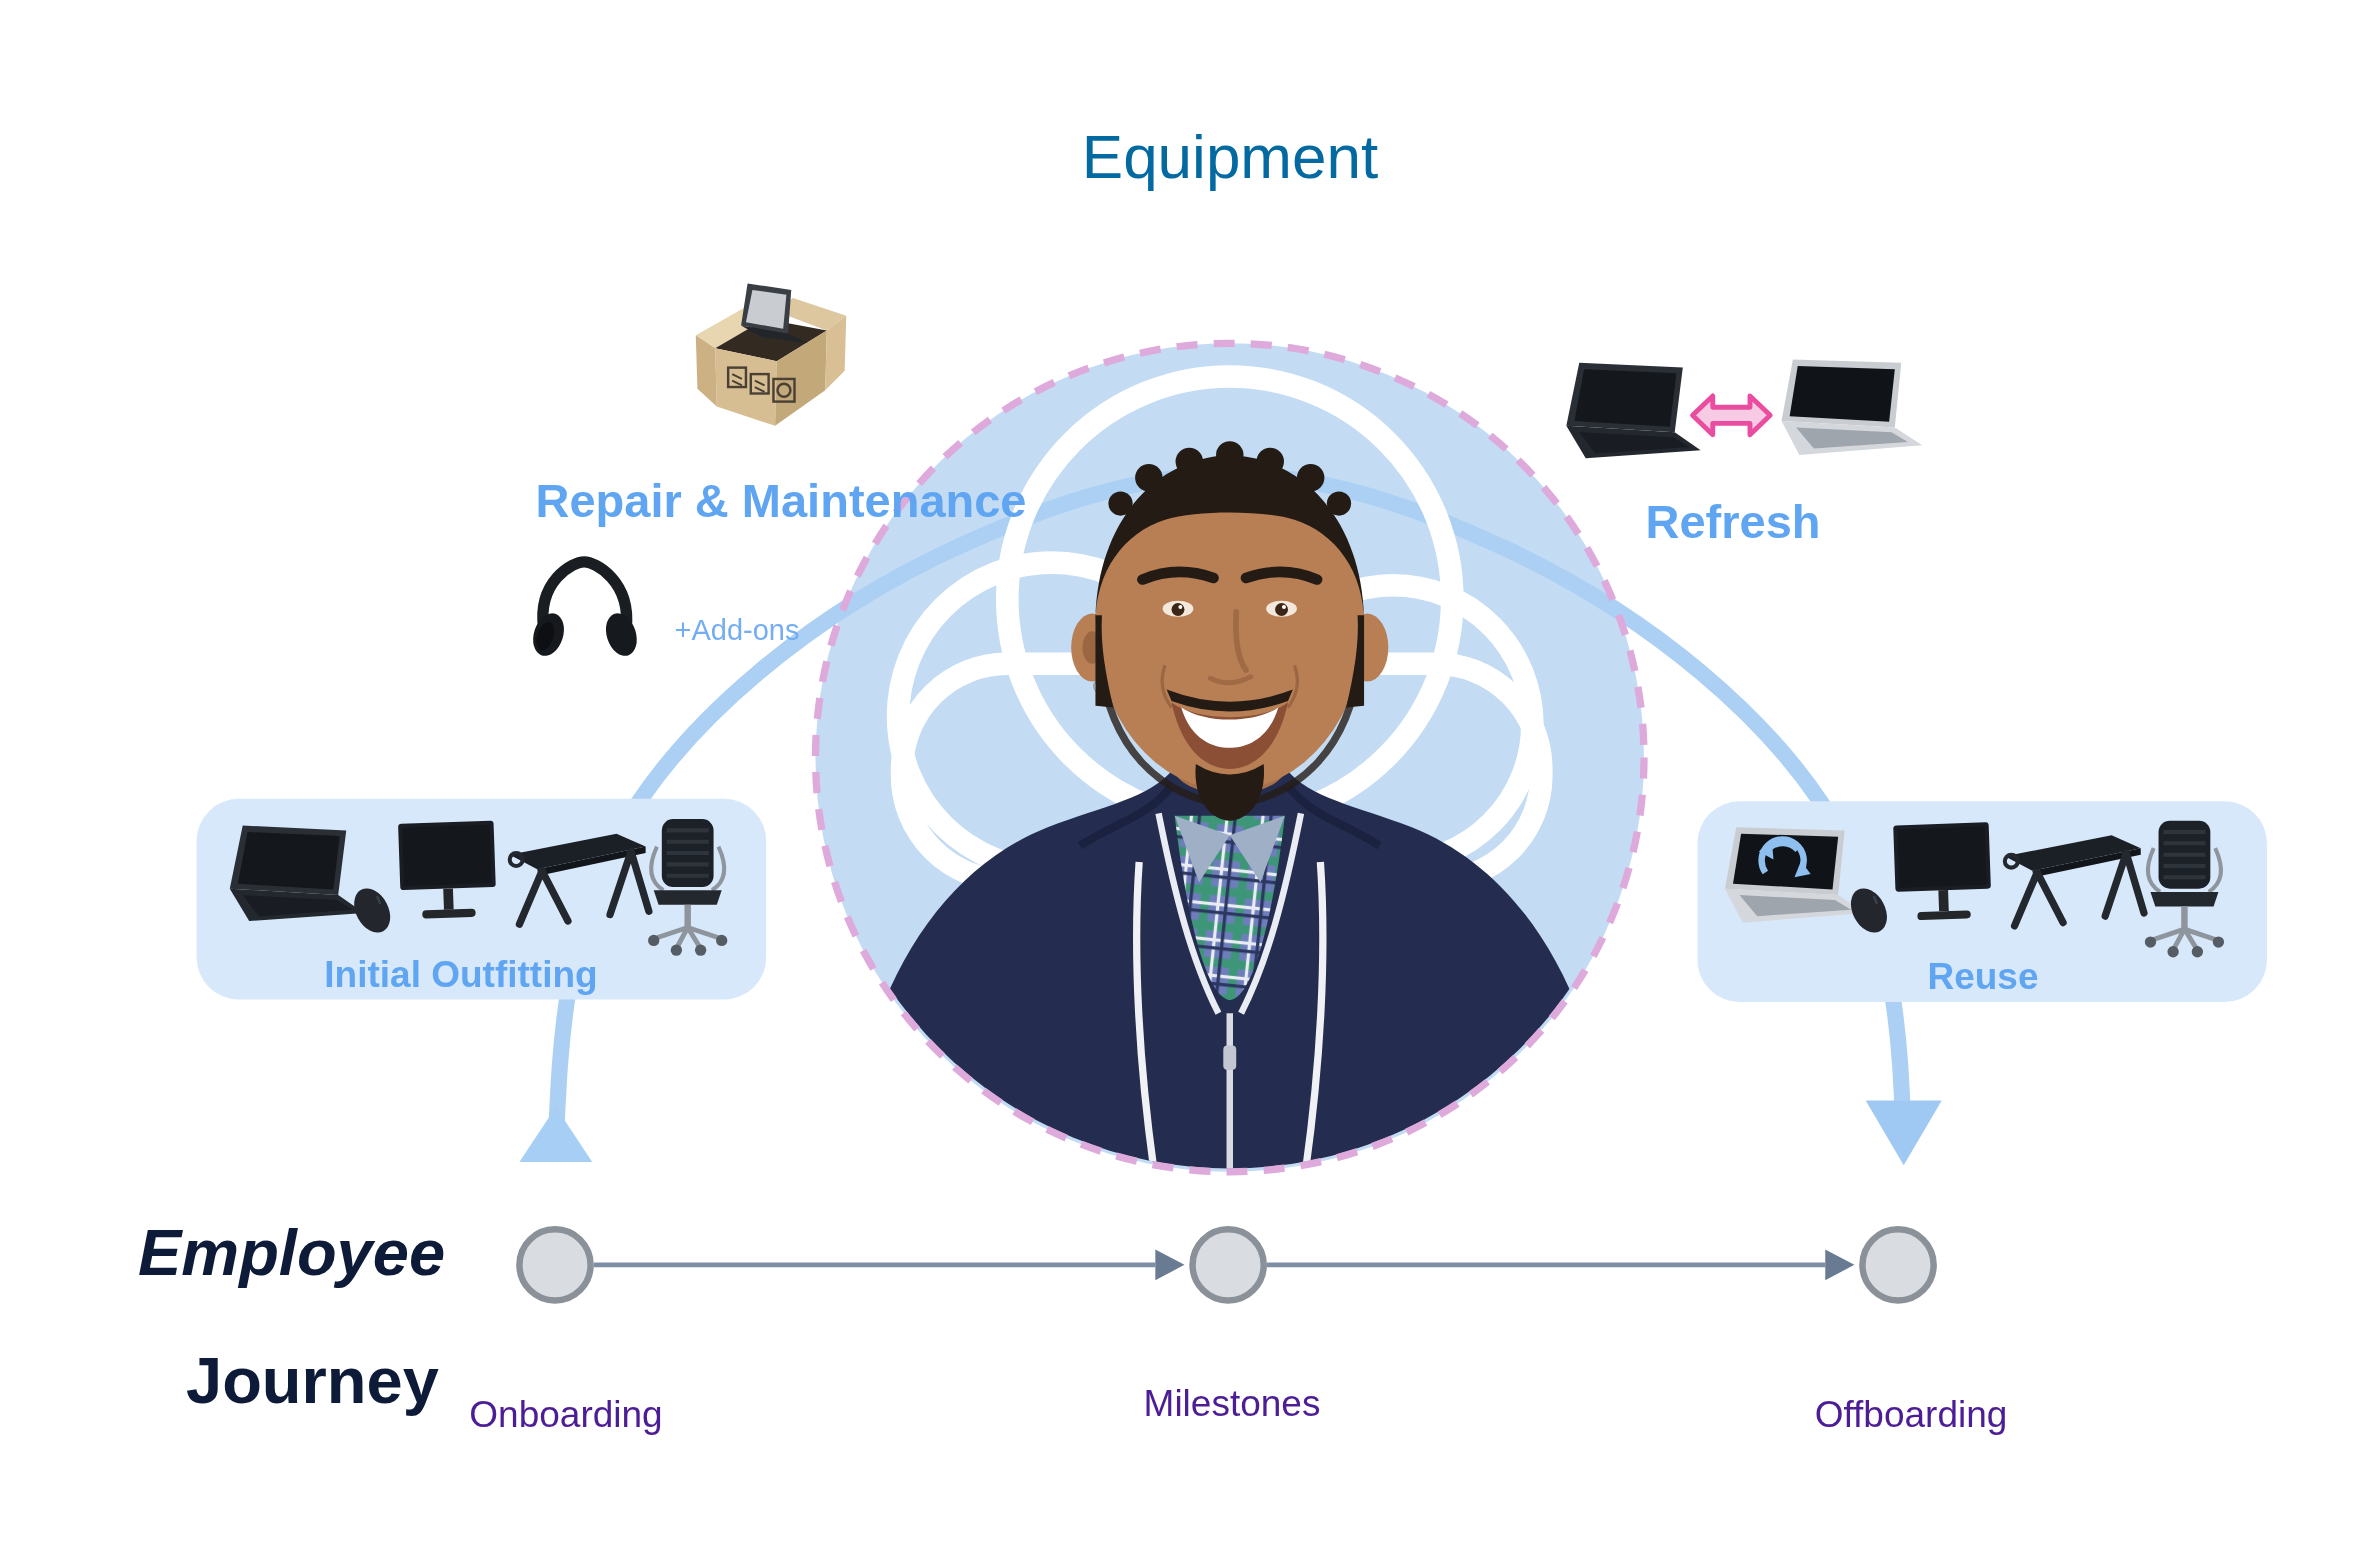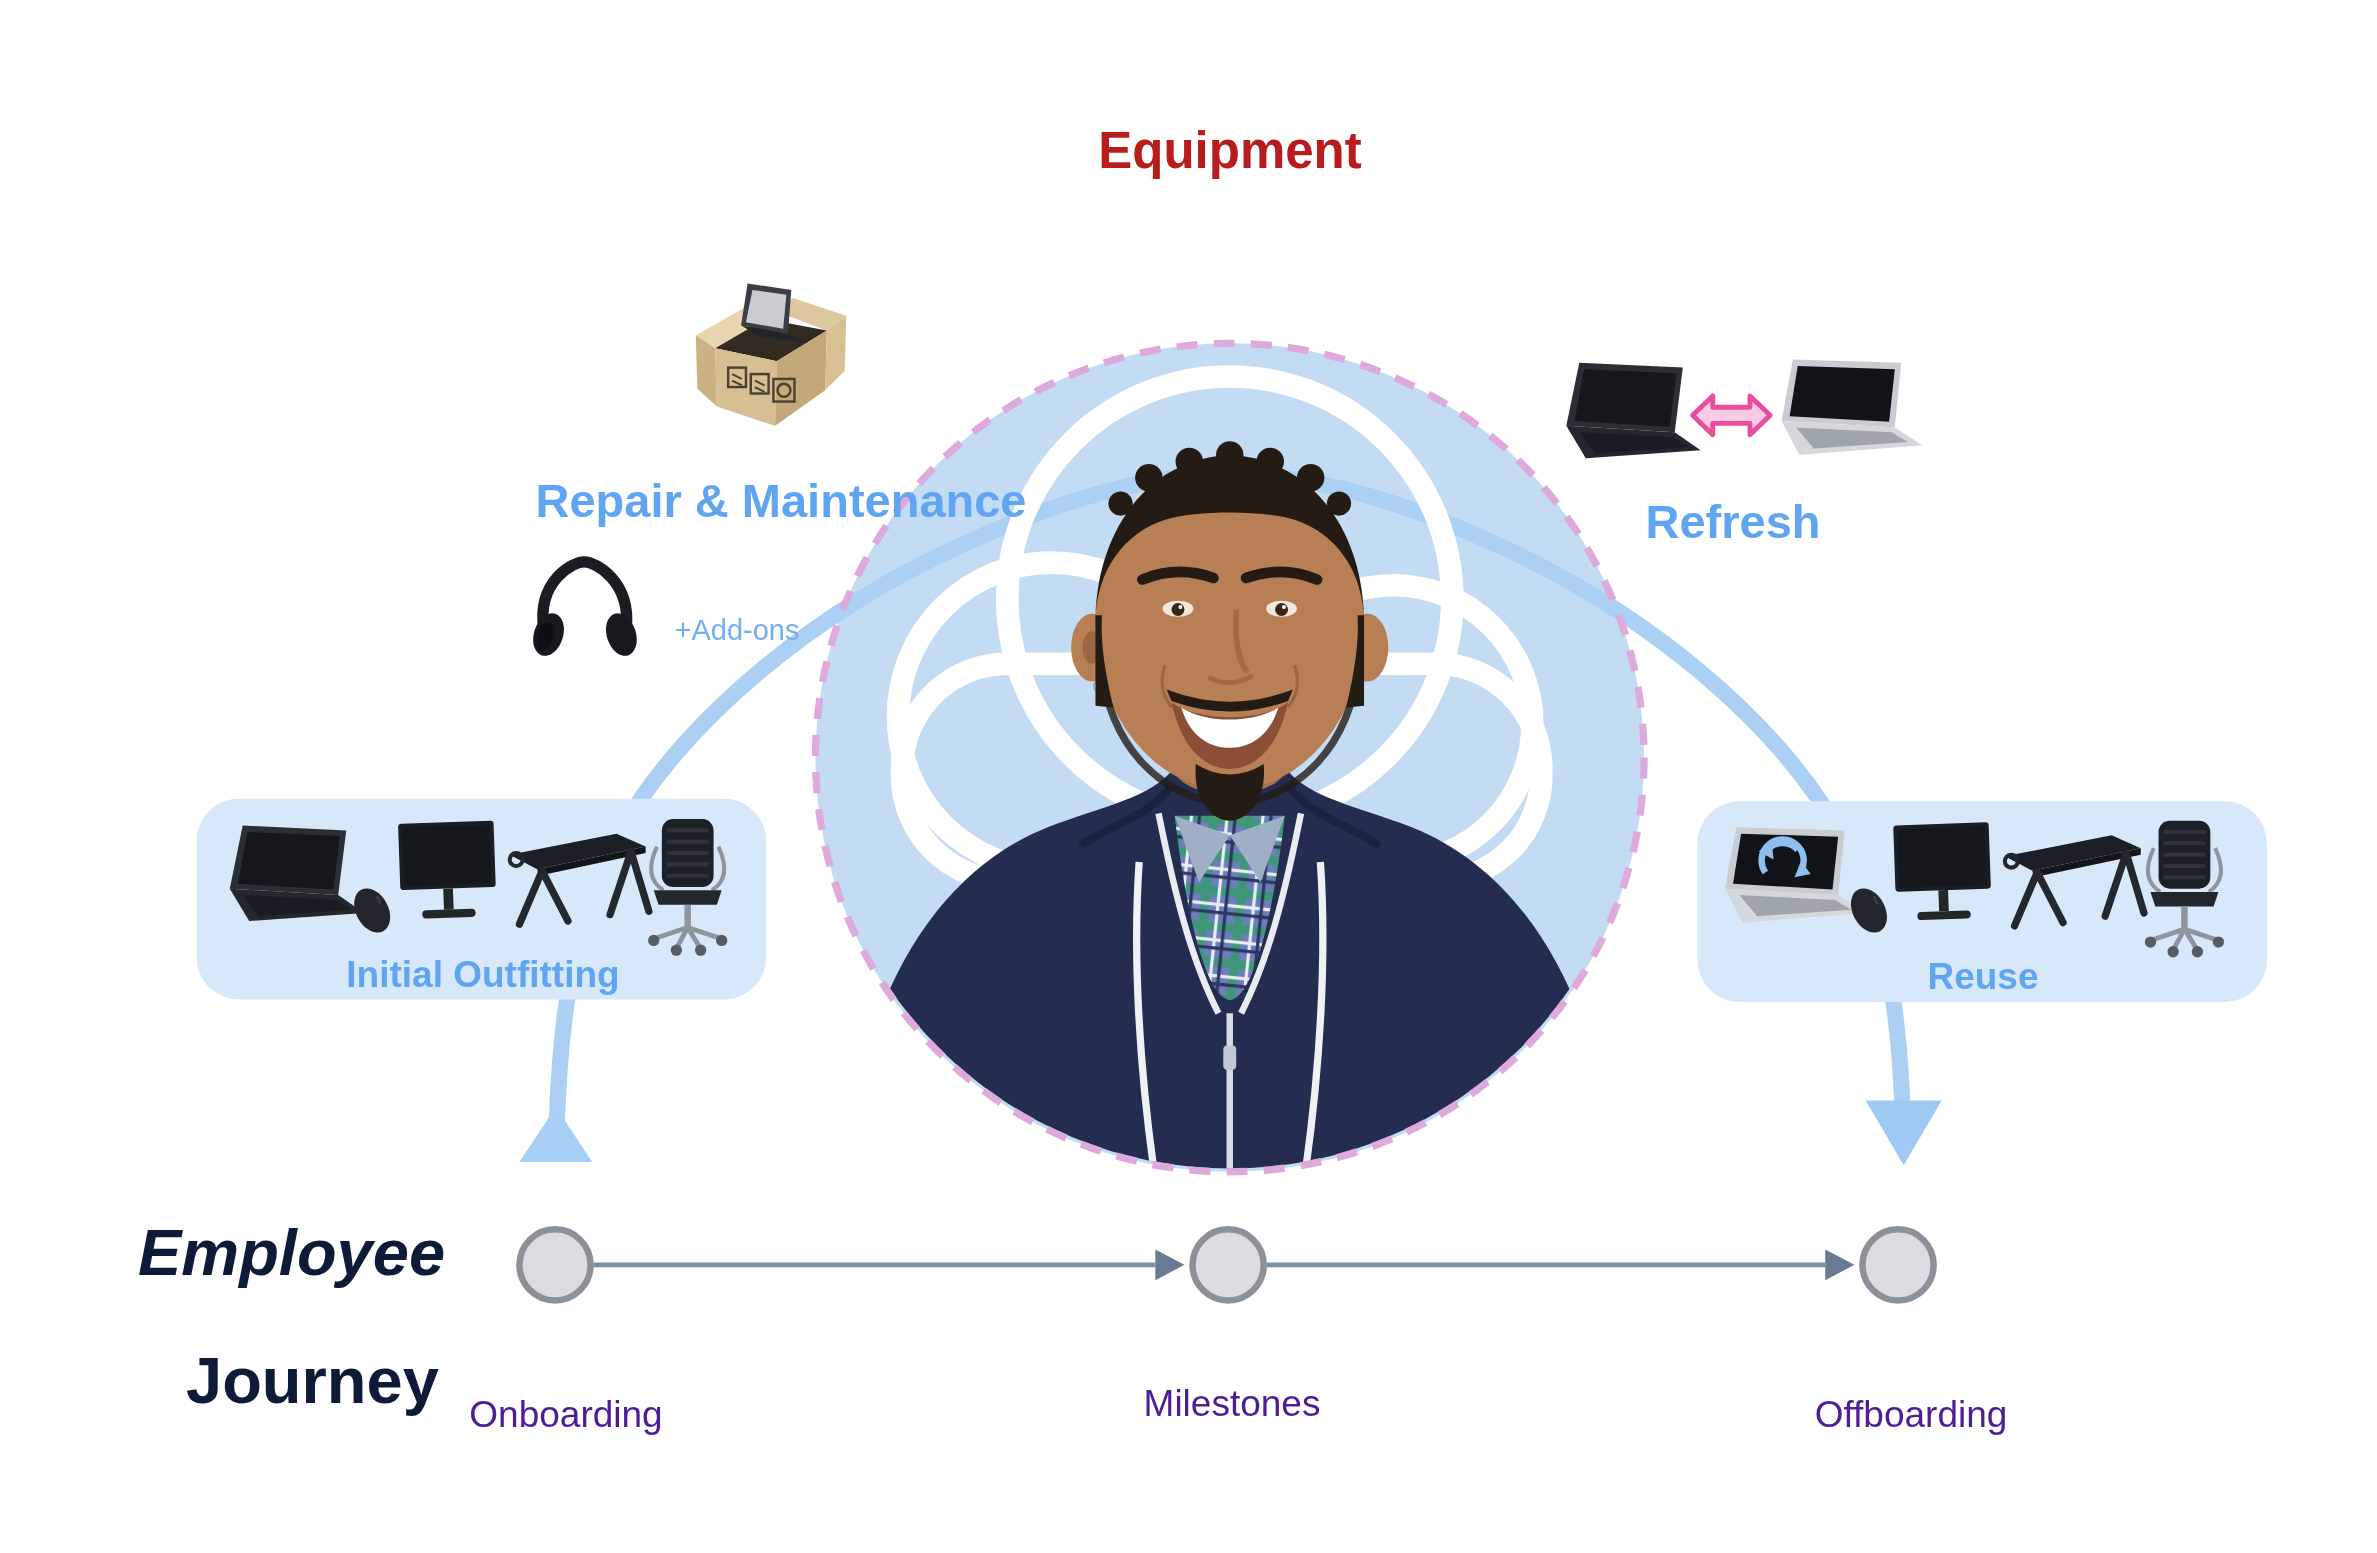--- a/index.html
+++ b/index.html
@@ -14,22 +14,22 @@
   .label{
     position:absolute;
     white-space:nowrap;
     transform:translateX(-50%);
     text-align:center;
     color:#60A5F1;
     font-weight:700;
   }
   .title{
     left:1230px;top:121px;
-    font-size:51px;line-height:1.17;
-    color:#b91c1c;font-weight:700;
+    font-size:62px;line-height:1.17;
+    color:#0369a1;font-weight:400;
   }
   .stage{font-size:47px;}
   .stage.small{font-size:29px;font-weight:500;color:#74ADF2;}
   .boxlabel{font-size:37px;}
   .journey-heading{
     position:absolute;left:138px;
     color:#0E1B38;font-weight:700;font-size:65px;line-height:1;
     white-space:nowrap;
   }
   .step{
@@ -270,21 +270,21 @@
     </g>
   </svg>
 
   <div class="label title">
     <div>Equipment</div>
   </div>
 
   <div class="label stage" style="left:781px;top:473px;">Repair &amp; Maintenance</div>
   <div class="label stage small" style="left:698px;top:614px;margin-left:39px;">+Add-ons</div>
   <div class="label stage" style="left:1733px;top:494px;">Refresh</div>
-  <div class="label boxlabel" style="left:483px;top:954px;">Initial Outfitting</div>
+  <div class="label boxlabel" style="left:461px;top:954px;">Initial Outfitting</div>
   <div class="label boxlabel" style="left:1983px;top:956px;">Reuse</div>
 
   <div class="journey-heading" style="top:1220px;font-style:italic;">Employee</div>
   <div class="journey-heading" style="top:1348px;margin-left:48px;">Journey</div>
 
   <div class="step" style="left:566px;top:1387px;">Onboarding</div>
   <div class="step" style="left:1232px;top:1376px;">Milestones</div>
   <div class="step" style="left:1911px;top:1387px;">Offboarding</div>
 
 </div>

